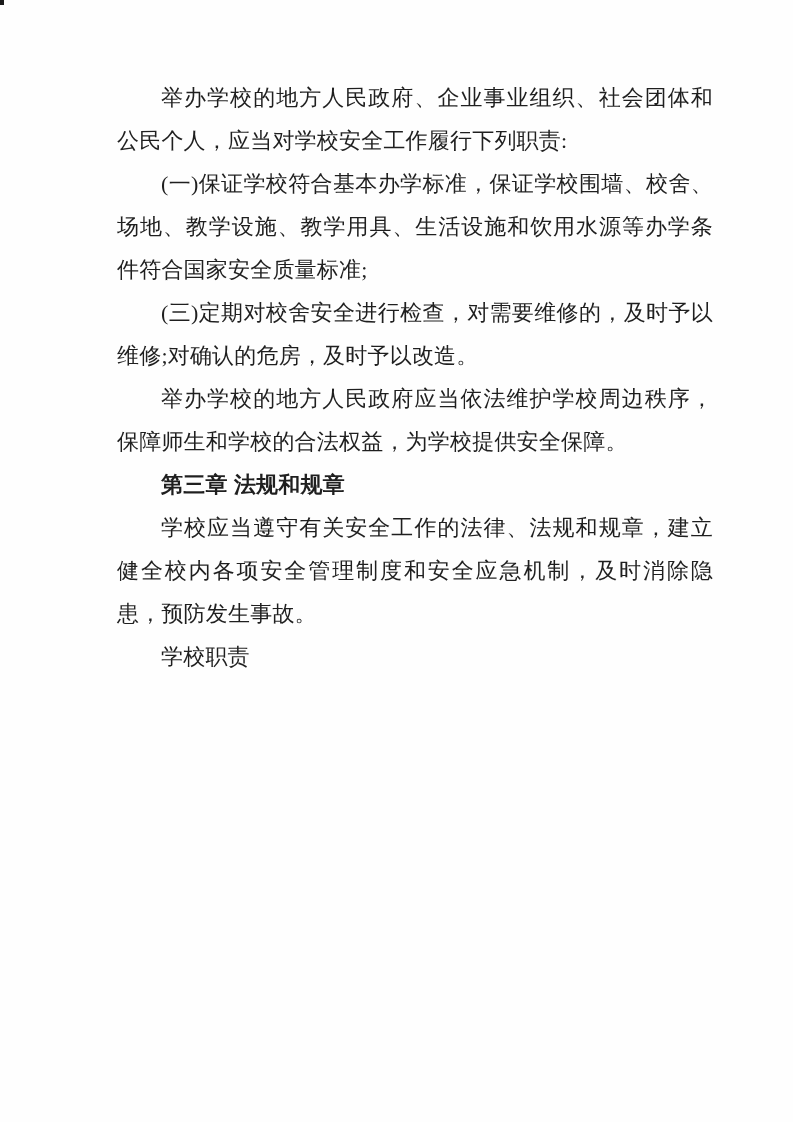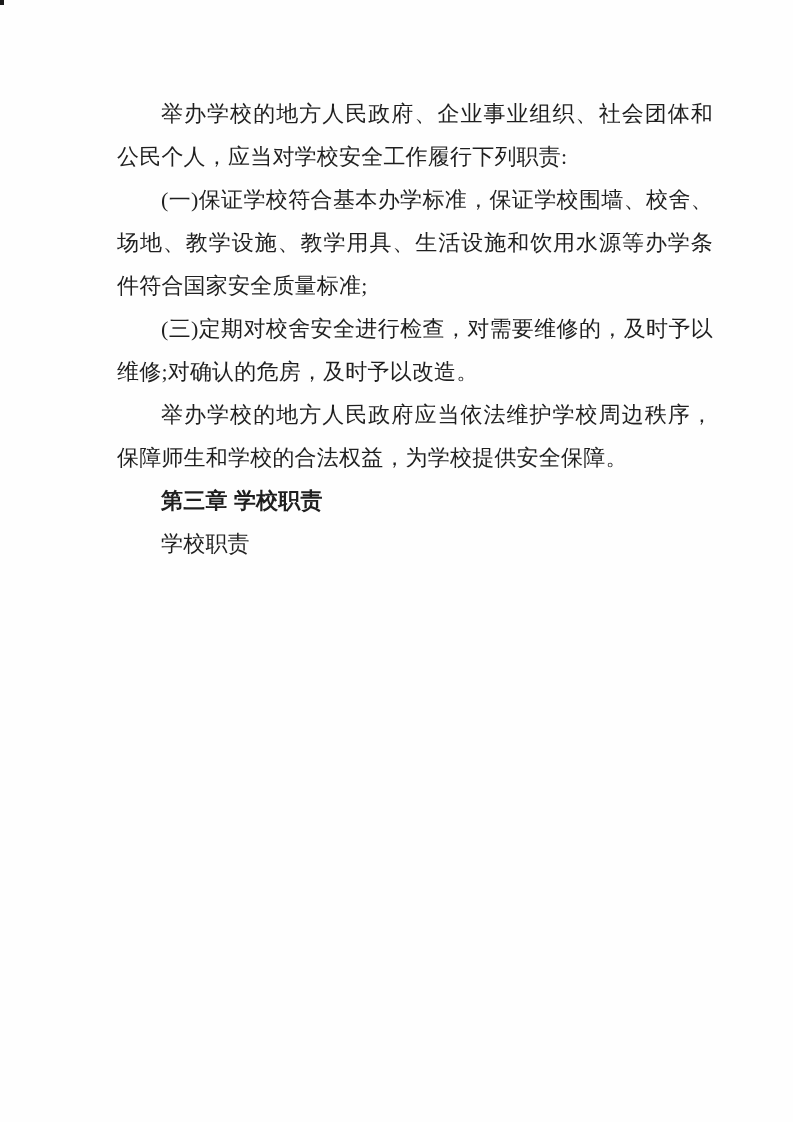--- a/index.html
+++ b/index.html
@@ -20,21 +20,21 @@
   .scan-speck {
     position: absolute;
     left: 0;
     top: 0;
     width: 4px;
     height: 5px;
   }
   .content {
     position: absolute;
     left: 117px;
-    top: 92px;
+    top: 76px;
     width: 596px;
     font-size: 22px;
     line-height: 43px;
     text-align: justify;
     letter-spacing: 0.2px;
   }
   .para {
     margin: 0;
     text-indent: 2em;
   }
@@ -49,16 +49,17 @@
 </head>
 <body>
 
 <div class="page" style="background: rgb(254, 254, 254);">
   <div class="scan-speck" style="background: rgb(26, 26, 26);"></div>
   <div class="content" id="content" style="color: rgb(31, 31, 31);">
       <p class="para">举办学校的地方人民政府、企业事业组织、社会团体和公民个人，应当对学校安全工作履行下列职责:</p>
       <p class="para">(一)保证学校符合基本办学标准，保证学校围墙、校舍、场地、教学设施、教学用具、生活设施和饮用水源等办学条件符合国家安全质量标准;</p>
       <p class="para">(三)定期对校舍安全进行检查，对需要维修的，及时予以维修;对确认的危房，及时予以改造。</p>
       <p class="para">举办学校的地方人民政府应当依法维护学校周边秩序，保障师生和学校的合法权益，为学校提供安全保障。</p>
-      <p class="heading">第三章 学校职责</p>
+      <p class="heading">第三章 法规和规章</p>
+      <p class="para">学校应当遵守有关安全工作的法律、法规和规章，建立健全校内各项安全管理制度和安全应急机制，及时消除隐患，预防发生事故。</p>
       <p class="para">学校职责</p>
     </div>
 </div>
 
 </body></html>

